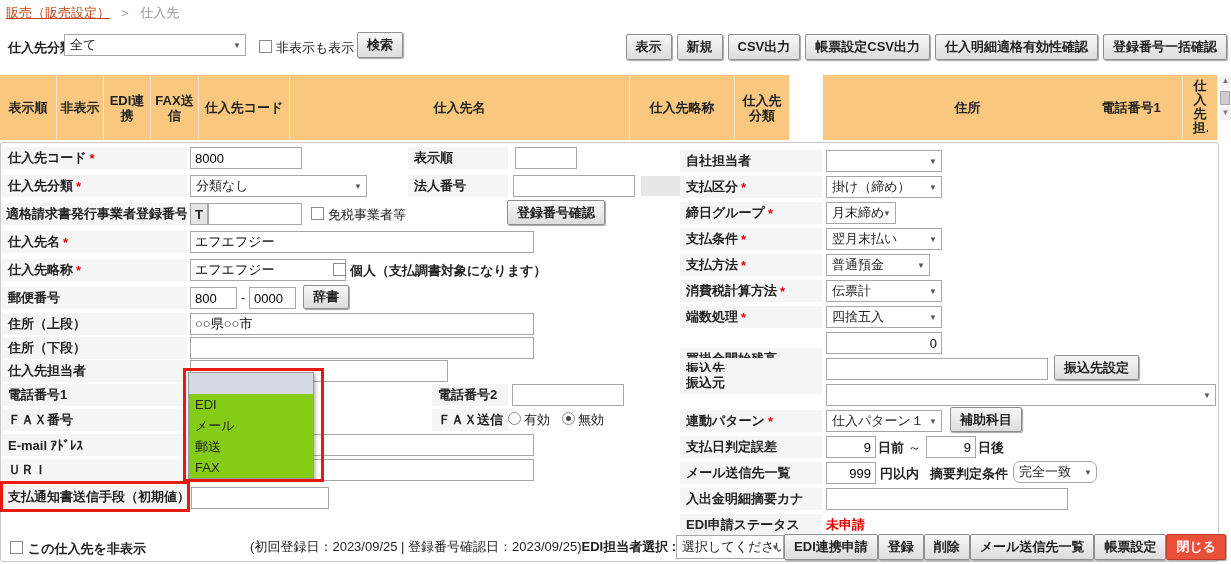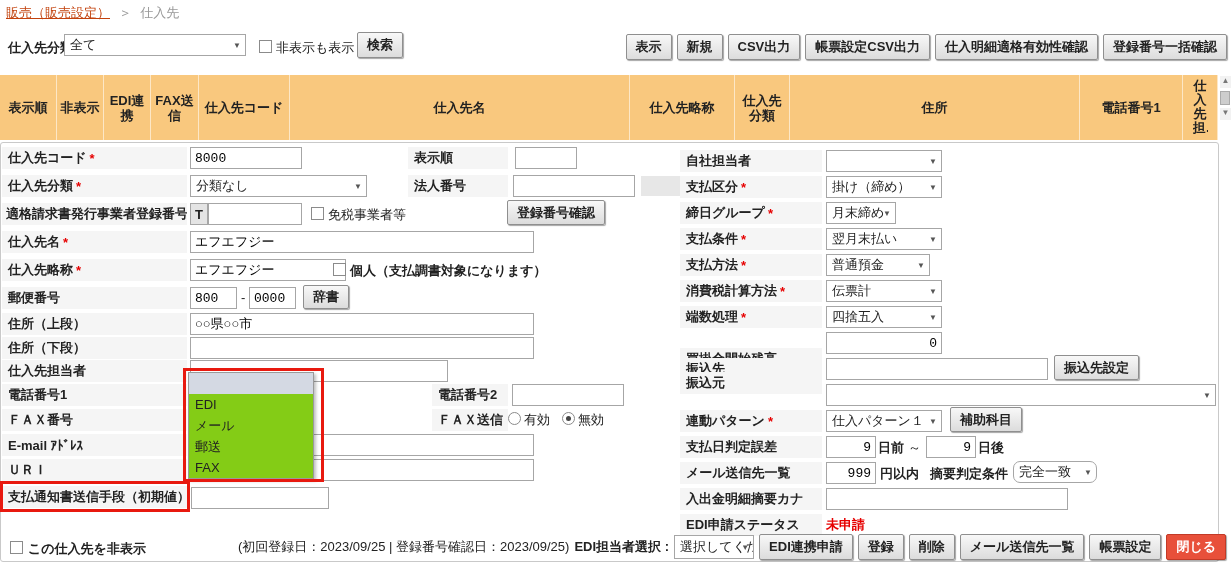--- a/index.html
+++ b/index.html
@@ -16,21 +16,21 @@
        background:linear-gradient(#f8f8f8,#dcdcdc);border:1px solid #8f8f8f;border-radius:2px;
        box-shadow:1px 1px 1px rgba(0,0,0,.35);font-weight:bold;font-size:13px;cursor:pointer;
        white-space:nowrap;box-sizing:border-box;color:#222}
   .btn.red{background:#e8503a;color:#ffffff;border-color:#c23a27}
   .btn.abs{position:absolute}
   
   .lbl{position:absolute;height:22px;background:#f5f5f5;display:flex;align-items:center;
        padding-left:6px;font-weight:bold;font-size:13px;box-sizing:border-box;white-space:nowrap;overflow:hidden}
   .star{color:#e60000;margin-left:3px}
   .inp{position:absolute;height:22px;border:1px solid #a6a6a6;box-sizing:border-box;font-size:13px;
-       padding:0 4px;background:#fff;font-family:Liberation Mono, monospace;margin:0}
+       padding:0 4px;background:#fff;font-family:Liberation Sans, sans-serif;margin:0}
   .inp.r{text-align:right}
   .sel{position:absolute;height:22px;border:1px solid #a6a6a6;box-sizing:border-box;background:#fff;
        display:flex;align-items:center;padding:0 16px 0 5px;font-size:13px;cursor:pointer;white-space:nowrap;overflow:hidden}
   .sel .arr{position:absolute;right:4px;top:50%;transform:translateY(-50%);font-size:8px;color:#555}
   .sel.inline{position:relative;height:24px}
   .cb{position:absolute;width:13px;height:13px;border:1px solid #8b8b8b;background:#fff;box-sizing:border-box;cursor:pointer}
   .cblbl{position:absolute;font-size:13px;white-space:nowrap}
   .radio{width:13px;height:13px;border:1px solid #8b8b8b;border-radius:50%;background:#fff;
          box-sizing:border-box;display:inline-block;position:relative;vertical-align:-2px;cursor:pointer}
   .radio.on:after{content:"";position:absolute;left:3px;top:3px;width:5px;height:5px;border-radius:50%;background:#444}
@@ -46,21 +46,21 @@
   .panel{position:absolute;left:0;top:142px;width:1219px;height:420px;border:1px solid #c9c9c9;
          border-radius:3px;box-sizing:border-box;background:#fff}
   
   .ddl{position:absolute;left:188px;top:372px;width:124px;background:#84cc16;border:1px solid #9a9a9a;
        z-index:30;box-shadow:2px 2px 3px rgba(0,0,0,.25)}
   .ddl .item{height:21px;display:flex;align-items:center;padding-left:6px;font-size:13px;cursor:pointer}
   .ddl .item.hl{background:#d4d9e3}
   .redbox{position:absolute;border:3px solid #e8190f;z-index:40;pointer-events:none;box-sizing:border-box}
   
   .footR{position:absolute;top:533px;left:238px;right:5px;height:28px;display:flex;align-items:center;
-         justify-content:flex-end;gap:5px;white-space:nowrap;z-index:20}
+         justify-content:flex-end;white-space:nowrap;z-index:20}
   
   .sb{position:absolute;left:1220px;width:11px;background:#f2f2f2;box-sizing:border-box;text-align:center;cursor:pointer}
   .sb .ar{font-size:8px;color:#777;line-height:10px}
   .sbthumb{position:absolute;left:1220px;width:10px;height:14px;background:#cdcdcd;border:1px solid #aaa;box-sizing:border-box;cursor:pointer}
   .graybox{position:absolute;background:#e7e7e7}
   .status-red{color:#e60000;font-weight:bold}
   .tbox{position:absolute;height:22px;width:18px;border:1px solid #a6a6a6;background:#e4e4e4;
         display:flex;align-items:center;justify-content:center;font-size:13px;box-sizing:border-box;font-weight:bold}
 </style>
 </head>
@@ -109,21 +109,21 @@
     </div>
   <div class="gh" style="left:290px;width:340px">
       <div class="wrap">仕入先名</div>
     </div>
   <div class="gh" style="left:630px;width:105px">
       <div class="wrap">仕入先略称</div>
     </div>
   <div class="gh" style="left:735px;width:55px">
       <div class="wrap">仕入先分類</div>
     </div>
-  <div class="gh" style="left:790px;width:290px">
+  <div class="gh" style="left:823px;width:290px">
       <div class="wrap">住所</div>
     </div>
   <div class="gh" style="left:1080px;width:103px">
       <div class="wrap">電話番号1</div>
     </div>
   <div class="gh" style="left:1183px;width:35px">
       <div class="vert">仕入先担…</div>
     </div>
 
   <div class="sb" style="top:76px;height:12px">

